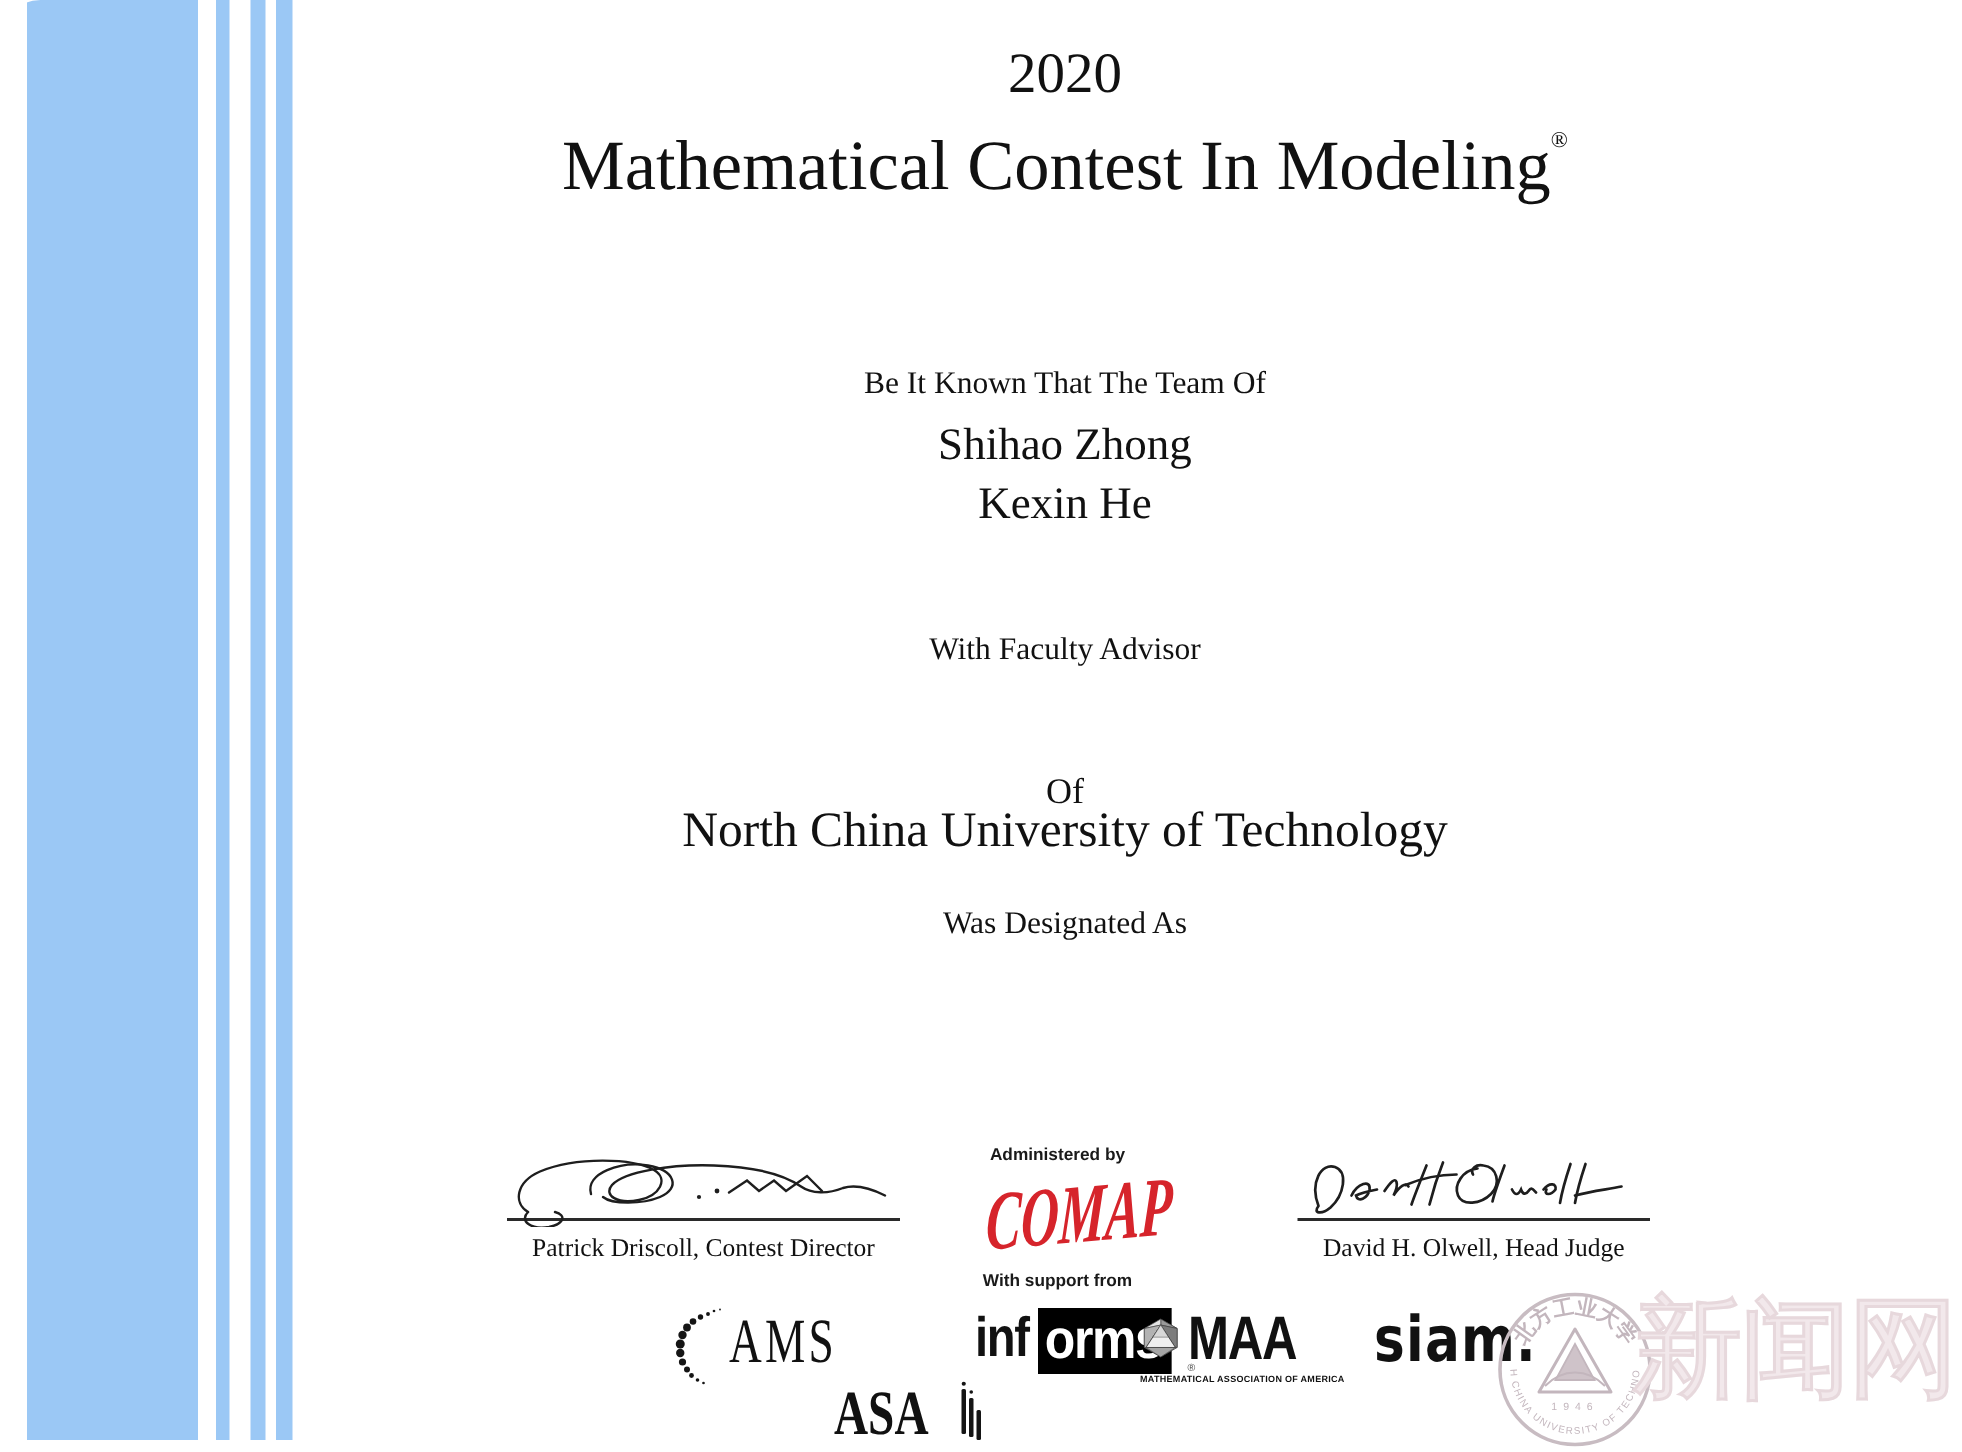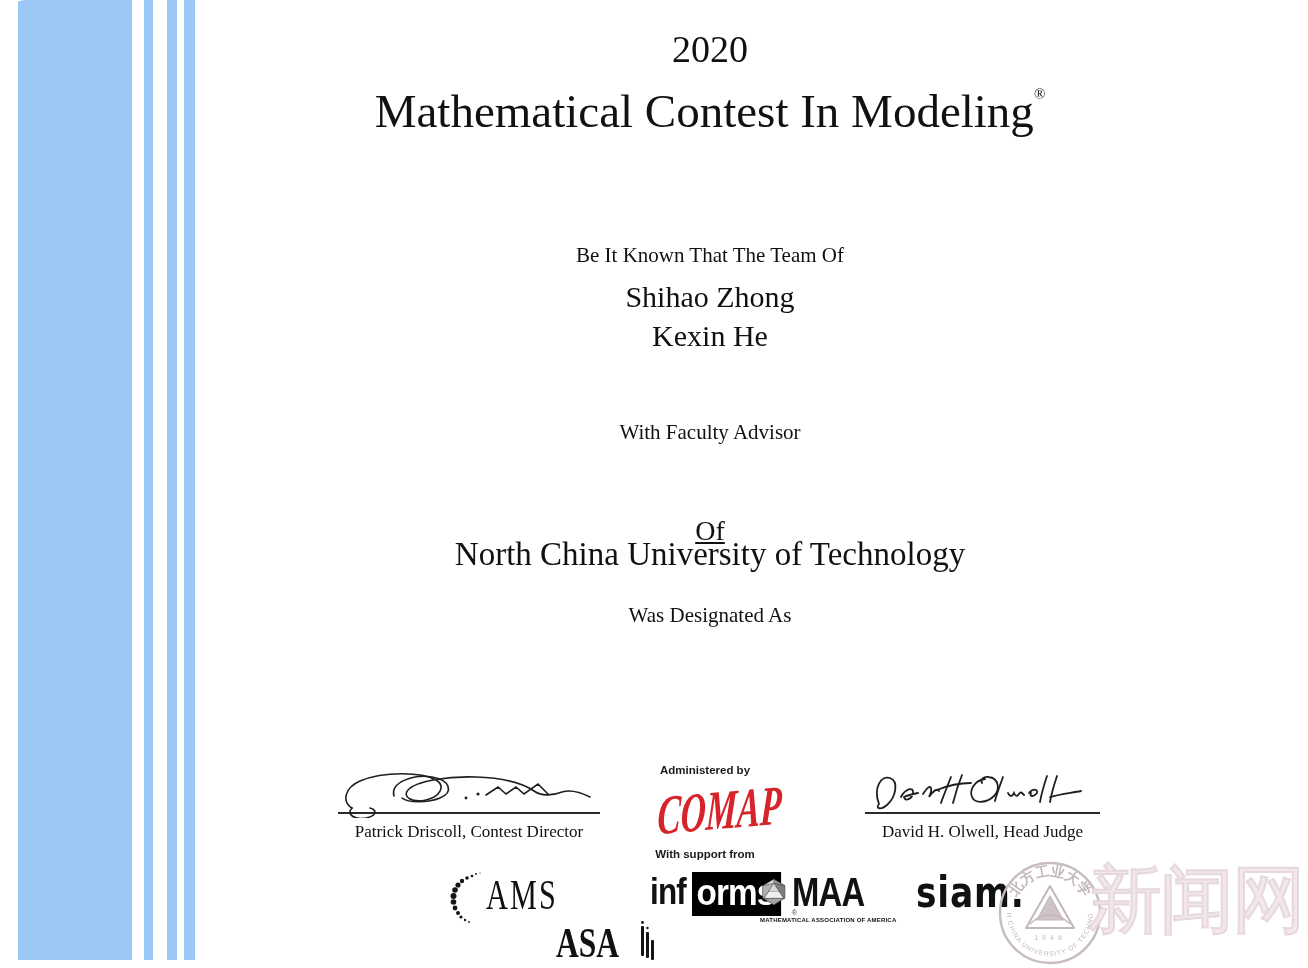--- a/index.html
+++ b/index.html
@@ -16,21 +16,21 @@
   .line{position:absolute;left:0;width:100%;line-height:1.15;}
   .year{top:28px;font-size:38px;}
   .title{top:84px;font-size:47px;}
   .title sup{font-size:15px;vertical-align:28px;}
   .subtitle{top:155px;font-size:44px;}
   .small-line{font-size:21px;}
   .team-intro{top:243px;}
   .members{top:277px;font-size:30px;line-height:39px;}
   .advisor-intro{top:420px;}
   .advisor{top:457px;font-size:30px;}
-  .of{top:515px;font-size:28px;text-decoration:underline;}
+  .of{top:515px;font-size:24px;}
   .institution{top:536px;font-size:33px;}
   .designation-intro{top:603px;}
   .designation{top:633px;font-size:31px;}
   
   .sig-block{position:absolute;text-align:center;}
   .sig-left{left:338px;top:768px;width:262px;}
   .sig-right{left:865px;top:766px;width:235px;}
   .sig-svg{display:block;}
   .sig-rule{height:2px;background:#2a2a2a;margin-top:-6px;}
   .sig-label{font-size:17px;margin-top:8px;white-space:nowrap;}

